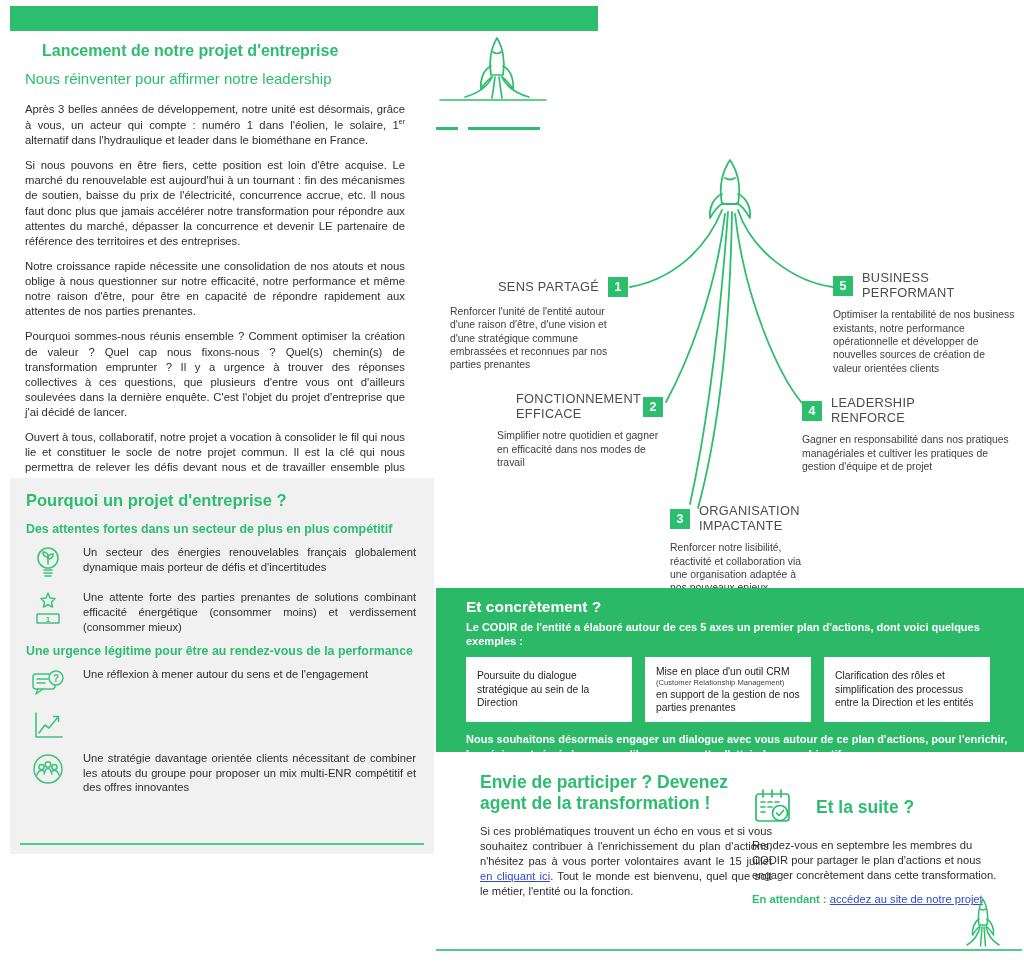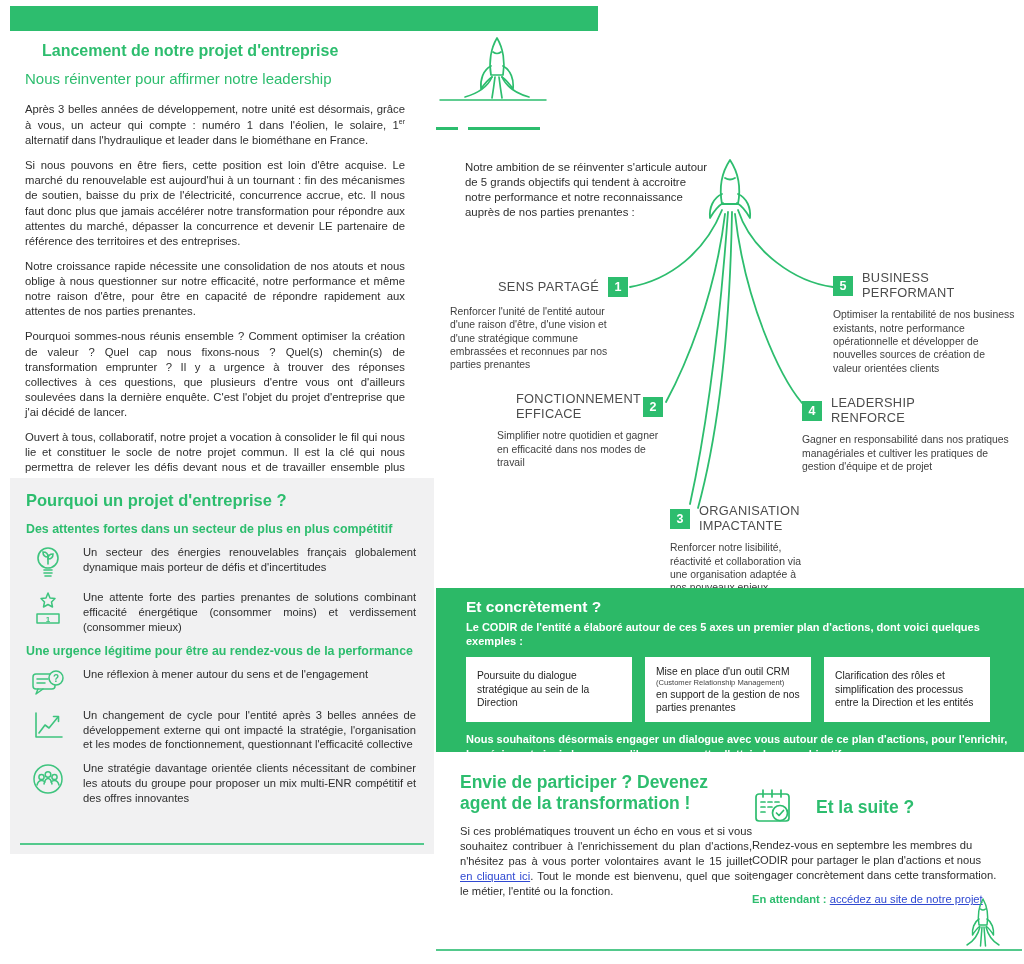--- a/index.html
+++ b/index.html
@@ -50,21 +50,21 @@
   #concretely{left:436px;top:588px;width:610px;height:164px;background:#2cb967;box-sizing:border-box;
               padding:10px 0 0 30px;color:#ffffff;}
   #concretely h2{margin:0 0 5px 0;font-size:15.5px;font-weight:bold;}
   #concretely .c-intro{font-size:11px;font-weight:bold;line-height:1.25;width:520px;}
   #cards{display:flex;gap:13px;margin-top:8px;}
   .card{width:166px;min-height:58px;background:#ffffff;color:#1f1f1f;box-sizing:border-box;padding:8px 11px;
         display:flex;flex-direction:column;justify-content:center;font-size:10.3px;line-height:1.3;}
   .card .small{font-size:7.6px;color:#444;}
   #concretely .c-outro{margin-top:10px;font-size:11px;font-weight:bold;line-height:1.3;width:548px;}
   
-  #participate{left:460px;top:772px;width:292px;}
+  #participate{left:480px;top:772px;width:292px;}
   #participate h2{margin:0 0 9px 0;font-size:17.5px;font-weight:bold;color:#2dbd6e;line-height:1.22;}
   #participate .body{font-size:11.2px;line-height:1.34;text-align:justify;}
   a.doclink{color:#2f48d1;text-decoration:underline;cursor:pointer;}
   
   #next{left:752px;top:786px;width:268px;}
   #next .hd{display:flex;align-items:center;gap:14px;}
   #next h2{margin:8px;font-size:17.5px;font-weight:bold;color:#2dbd6e;}
   #next .body{margin-top:10px;font-size:11.2px;line-height:1.32;width:256px;}
   #next .wait{margin-top:10px;font-size:11.2px;line-height:1.32;width:256px;}
   #next .wait b{color:#2dbd6e;}
@@ -137,21 +137,20 @@
     </div>
 
     <div class="why-item">
       <span class="why-icon">
         <svg width="34" height="34" viewBox="0 0 34 34" fill="none" stroke="#3ec47e" stroke-width="1.6" stroke-linecap="round" stroke-linejoin="round">
           <path d="M5 5 V29 H31"></path>
           <path d="M8 25 L14 17 L18 20 L27 9"></path>
           <path d="M22.5 8.5 L27.5 8.5 L27.5 13.5"></path>
         </svg>
       </span>
-      <span class="why-text">Un changement de cycle pour l'entité après 3 belles années de développement externe qui ont impacté la stratégie, l'organisation et les modes de fonctionnement, questionnant l'efficacité collective</span>
     </div>
 
     <div class="why-item">
       <span class="why-icon">
         <svg width="36" height="36" viewBox="0 0 36 36" fill="none" stroke="#3ec47e" stroke-width="1.5" stroke-linecap="round" stroke-linejoin="round">
           <circle cx="18" cy="18" r="14"></circle>
           <circle cx="11.5" cy="16" r="2.6"></circle>
             <circle cx="18" cy="13.5" r="2.8"></circle>
             <circle cx="24.5" cy="16" r="2.6"></circle>
           <path d="M7 24 C8 20.5 10 19.5 11.5 19.5 C13 19.5 14 20 15 21"></path>
@@ -175,21 +174,20 @@
     <path d="M58 44 C57 52 56 59 55 65"></path>
     <path d="M62 44 C63 52 64 59 65 65"></path>
     <path d="M3 67 H109" stroke-width="1.5"></path>
   </svg>
 
   <div class="abs" id="obj-header">
     <span class="dash dash-l"></span>
     <span class="dash dash-r"></span>
   </div>
 
-  <div class="abs" id="obj-intro">Notre ambition de se réinventer s'articule autour de 5 grands objectifs qui tendent à accroitre notre performance et notre reconnaissance auprès de nos parties prenantes :</div>
 
   <svg class="abs" style="left:580px;top:152px;" width="310" height="396" viewBox="0 0 310 396" fill="none" stroke="#2dbd6e" stroke-width="1.8" stroke-linecap="round" stroke-linejoin="round">
     <path d="M150 8 C158 20 161 36 158 52 L142 52 C139 36 142 20 150 8 Z"></path>
     <path d="M145 26 Q150 29 155 26"></path>
     <path d="M142 42 C133 46 129 56 130 66 C134 59 138 54 143 51"></path>
     <path d="M158 42 C167 46 171 56 170 66 C166 59 162 54 157 51"></path>
     <path d="M142 58 C125 100 90 128 50 135"></path>
     <path d="M158 58 C172 100 215 130 253 135"></path>
     <path d="M145 62 C135 145 105 215 86 250"></path>
     <path d="M155 62 C165 150 200 225 222 251"></path>

